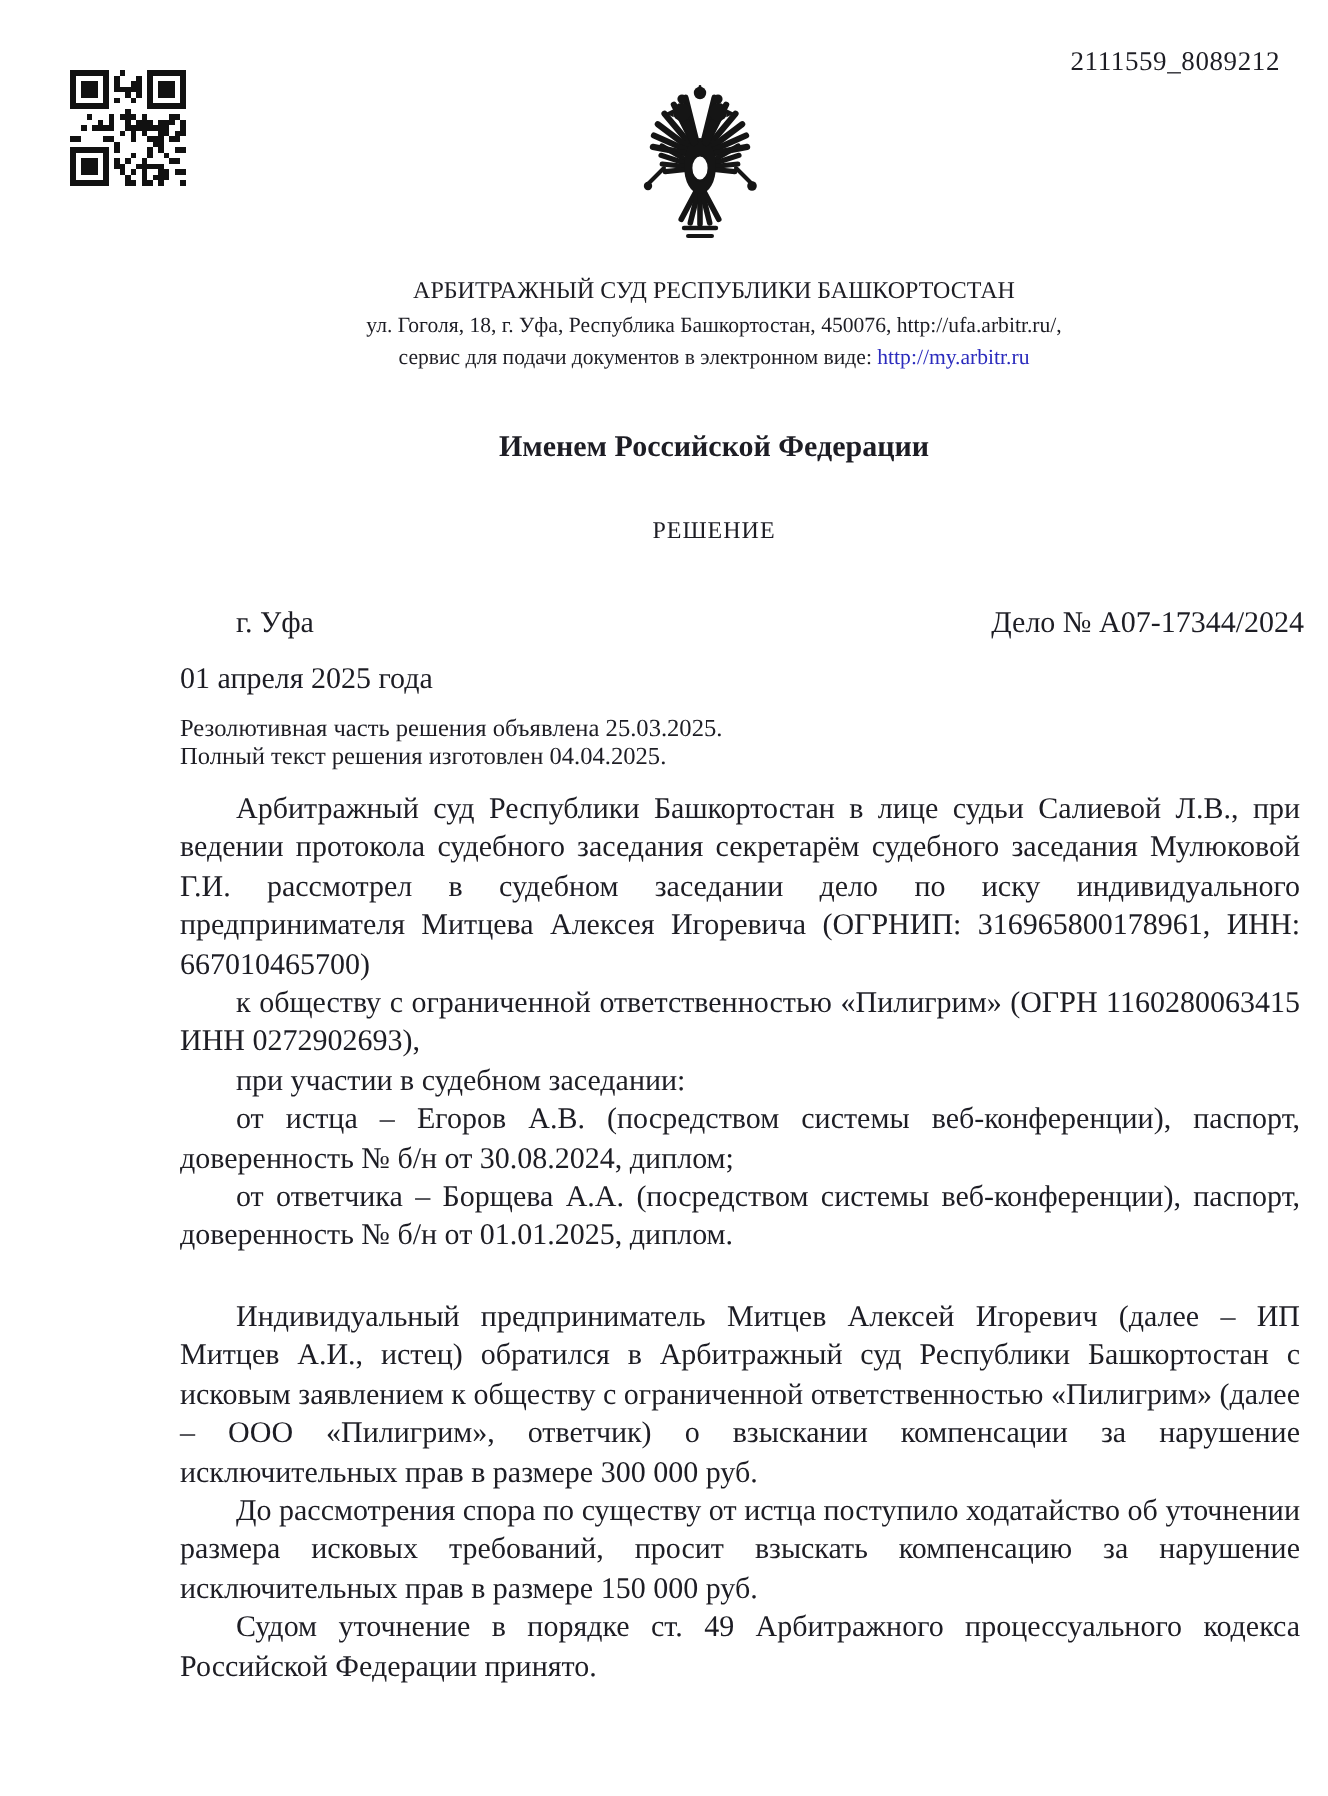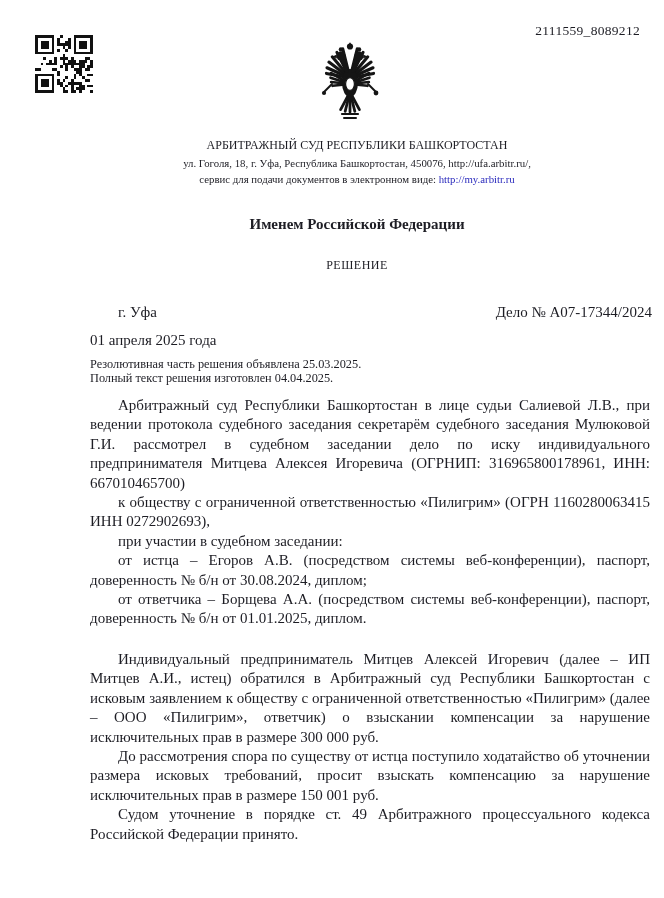--- a/index.html
+++ b/index.html
@@ -261,17 +261,17 @@
     <div>Полный текст решения изготовлен 04.04.2025.</div>
   </div>
 
   <div class="body-text">
     <p>Арбитражный суд Республики Башкортостан в лице судьи Салиевой Л.В., при ведении протокола судебного заседания секретарём судебного заседания Мулюковой Г.И. рассмотрел в судебном заседании дело по иску индивидуального предпринимателя Митцева Алексея Игоревича (ОГРНИП: 316965800178961, ИНН: 667010465700)</p>
     <p>к обществу с ограниченной ответственностью «Пилигрим» (ОГРН 1160280063415 ИНН 0272902693),</p>
     <p>при участии в судебном заседании:</p>
     <p>от истца – Егоров А.В. (посредством системы веб-конференции), паспорт, доверенность № б/н от 30.08.2024, диплом;</p>
     <p>от ответчика – Борщева А.А. (посредством системы веб-конференции), паспорт, доверенность № б/н от 01.01.2025, диплом.</p>
     <p class="gap-before">Индивидуальный предприниматель Митцев Алексей Игоревич (далее – ИП Митцев А.И., истец) обратился в Арбитражный суд Республики Башкортостан с исковым заявлением к обществу с ограниченной ответственностью «Пилигрим» (далее – ООО «Пилигрим», ответчик) о взыскании компенсации за нарушение исключительных прав в размере 300 000 руб.</p>
-    <p>До рассмотрения спора по существу от истца поступило ходатайство об уточнении размера исковых требований, просит взыскать компенсацию за нарушение исключительных прав в размере 150 001 руб.</p>
+    <p>До рассмотрения спора по существу от истца поступило ходатайство об уточнении размера исковых требований, просит взыскать компенсацию за нарушение исключительных прав в размере 150 000 руб.</p>
     <p>Судом уточнение в порядке ст. 49 Арбитражного процессуального кодекса Российской Федерации принято.</p>
   </div>
 
 </div>
 
 </body></html>

